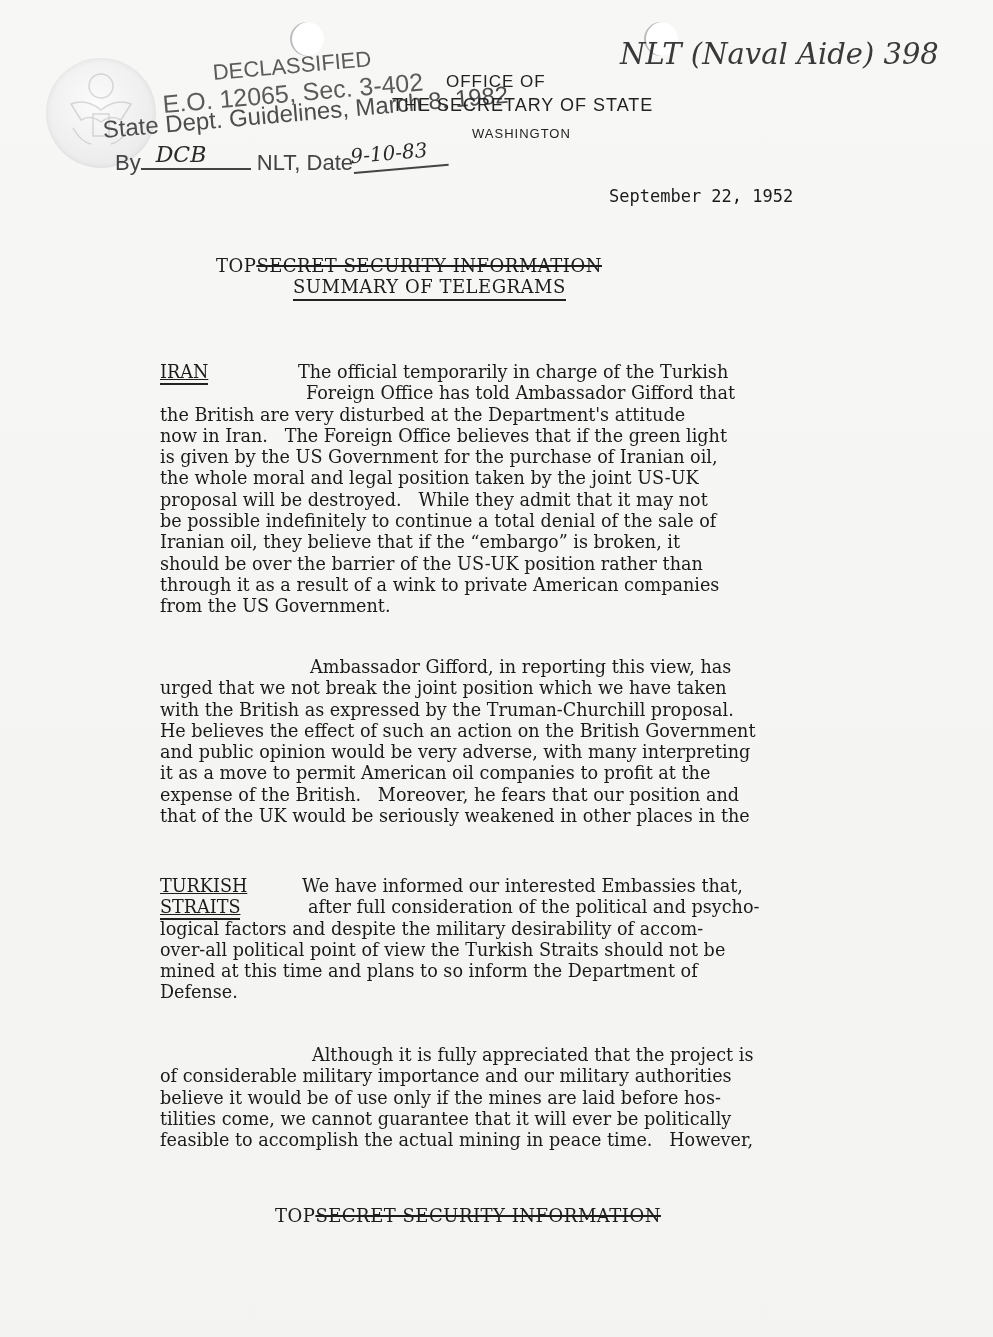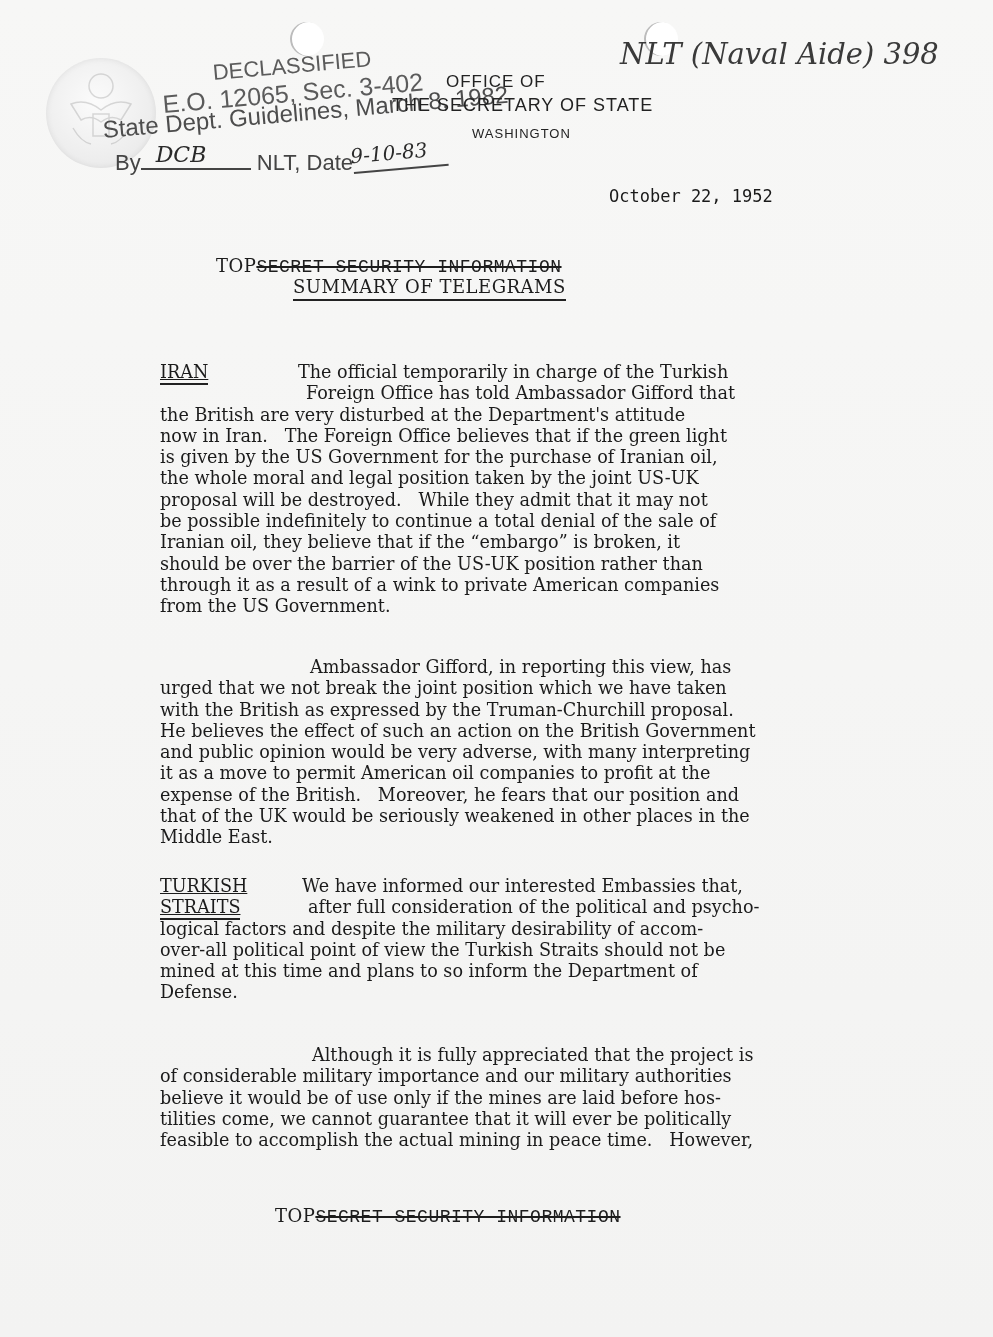--- a/index.html
+++ b/index.html
@@ -29,21 +29,21 @@
   .hand { font-family:"DejaVu Serif", serif; font-style:italic; color:#2a2a2a; position:absolute; white-space:nowrap; }
   .h1 { left:15px; top:-8px; font-size:22px; }
   .h2 { left:-2px; top:-10px; font-size:20px; }
   .letterhead { position:absolute; font-family:"Liberation Sans", sans-serif; color:#222; letter-spacing:1px; white-space:nowrap; }
   .lh1 { left:446px; top:72px; font-size:17px; }
   .lh2 { left:372px; top:95px; font-size:18px;padding-left:20px; }
   .lh3 { left:472px; top:126px; font-size:13px; }
   .annot { position:absolute; left:620px; top:2px; font-size:29px; font-style:italic; color:#3a3a3a; white-space:nowrap; font-family:"DejaVu Serif", serif;margin-top:35px; }
   .date { position:absolute; left:609px; top:186px; font-size:17px; font-family:"DejaVu Sans Mono", monospace; color:#1a1a1a; }
   .classif { position:absolute; font-size:18px; letter-spacing:0.5px; color:#1d1d1d; white-space:nowrap; }
-  .classif .struck { text-decoration:line-through; text-decoration-thickness:2px;font-family:Liberation Mono, monospace; }
+  .classif .struck { text-decoration:line-through; text-decoration-thickness:2px; }
   .c-top { left:216px; top:255px; }
   .c-sub { left:293px; top:276px; font-size:18px; border-bottom:2px solid #222; padding-bottom:2px; }
   .c-foot { left:275px; top:1205px; }
   .body-text { position:absolute; left:160px; width:710px; font-size:17.6px; line-height:21.3px; color:#1b1b1b; }
   .para { margin:0; white-space:pre-wrap; }
   .heading { position:absolute; font-size:17.6px; color:#1b1b1b;text-decoration:underline; }
   .uline { border-bottom:2px solid #222; padding-bottom:1px; }
 </style>
 </head>
 <body>
@@ -69,21 +69,21 @@
     <span>By</span><span class="blank"><span class="hand h1">DCB</span></span>
     <span>NLT, Date</span><span class="blank2"><span class="hand h2">9-10-83</span></span>
   </div>
 
   <div class="annot">NLT (Naval Aide) 398</div>
 
   <div class="letterhead lh1">OFFICE OF</div>
   <div class="letterhead lh2">THE SECRETARY OF STATE</div>
   <div class="letterhead lh3">WASHINGTON</div>
 
-  <div class="date">October 22, 1952</div>
+  <div class="date">September 22, 1952</div>
 
   <div class="classif c-top">
     <span>TOP</span><span class="struck">SECRET SECURITY INFORMATION</span>
   </div>
   <div class="classif c-sub">SUMMARY OF TELEGRAMS</div>
 
   <div class="heading" style="left:160px; top:362px;">
     <span class="uline">IRAN</span>
   </div>
   <div class="body-text" style="top:362px;">
@@ -103,21 +103,20 @@
 
   <div class="body-text" style="top:657px;">
     <div class="para" style="padding-left:150px;">Ambassador Gifford, in reporting this view, has</div>
     <div class="para">urged that we not break the joint position which we have taken</div>
     <div class="para">with the British as expressed by the Truman-Churchill proposal.</div>
     <div class="para">He believes the effect of such an action on the British Government</div>
     <div class="para">and public opinion would be very adverse, with many interpreting</div>
     <div class="para">it as a move to permit American oil companies to profit at the</div>
     <div class="para">expense of the British.   Moreover, he fears that our position and</div>
     <div class="para">that of the UK would be seriously weakened in other places in the</div>
-    <div class="para">Middle East.</div>
   </div>
 
   <div class="heading" style="left:160px; top:876px; line-height:21.3px;">
     <div>TURKISH</div>
     <div><span class="uline">STRAITS</span></div>
   </div>
   <div class="body-text" style="top:876px;">
     <div class="para" style="padding-left:142px;">We have informed our interested Embassies that,</div>
     <div class="para" style="padding-left:148px;">after full consideration of the political and psycho-</div>
     <div class="para">logical factors and despite the military desirability of accom-</div>

